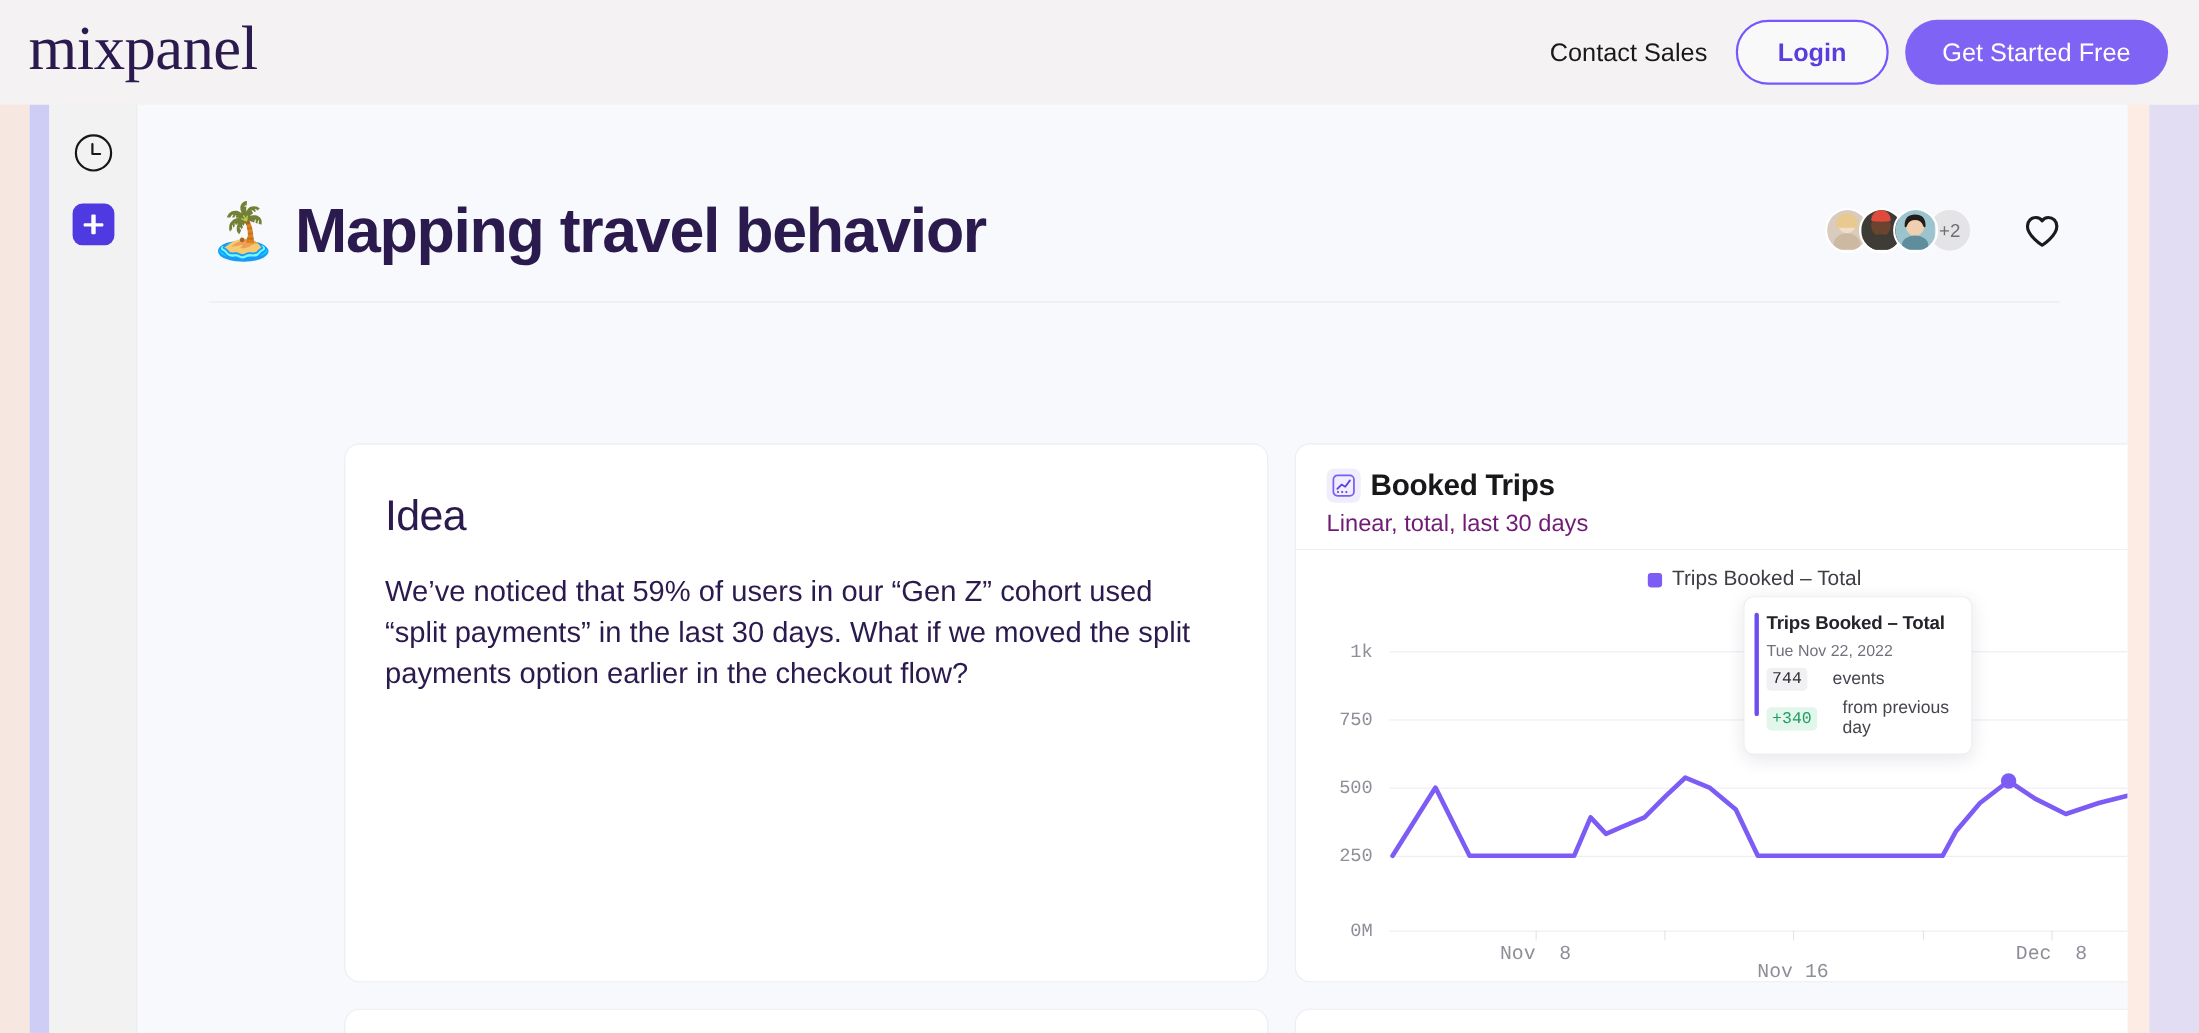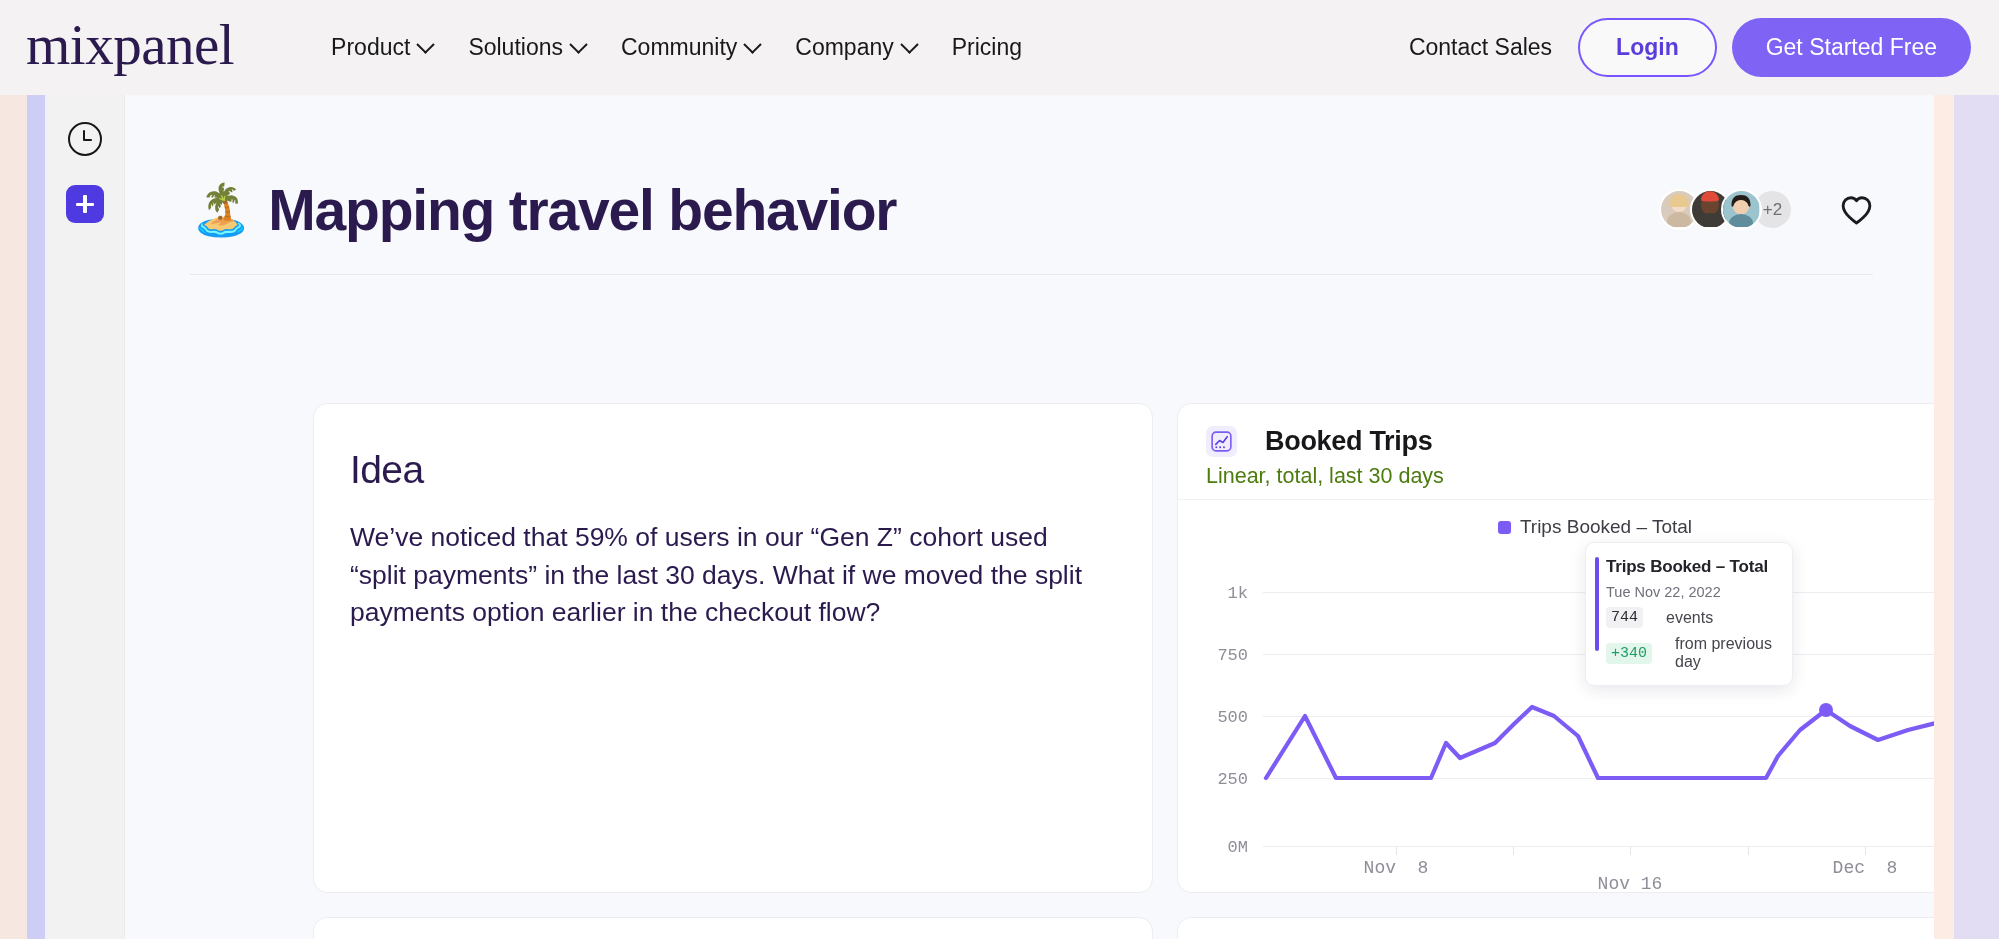--- a/index.html
+++ b/index.html
@@ -199,34 +199,34 @@
   }
 
   
   .chart-head {
     position: absolute; left: 0; top: 0;
     width: 100%; height: 96px;
     border-bottom: 1px solid #f0f0f3;
   }
   .chart-title-row {
     position: absolute; left: 28px; top: 22px;
-    display: flex; align-items: center; gap: 28px;
+    display: flex; align-items: center; gap: 9px;
   }
   .chart-icon {
     width: 31px; height: 31px;
     background: #f0edfd; border-radius: 7px;
     display: flex; align-items: center; justify-content: center;
   }
   .chart-title {
     font-size: 27px; font-weight: 700; color: #18181b;
     letter-spacing: -0.3px;
   }
   .chart-sub {
     position: absolute; left: 28px; top: 60px;
-    font-size: 21.5px; color: #4d7c0f;
+    font-size: 21.5px; color: #701a75;
   }
   .legend {
     position: absolute; top: 112px; left: 0; width: 100%;
     display: flex; justify-content: center; align-items: center; gap: 9px;
   }
   .legend-sw { width: 13px; height: 13px; background: #7d5cf6; border-radius: 3px; }
   .legend-lb { font-size: 19px; color: #3d3d46; }
 
   .plot {
     position: absolute;
@@ -287,41 +287,20 @@
     padding: 2px 5px;
   }
   .tt-unit { font-size: 16px; color: #45454e; margin-left: 16px; }
 </style>
 </head>
 <body>
 
 <div class="topnav">
   <div class="logo">mixpanel</div>
 
-  <div class="nav-links">
-    <div class="nav-item">
-      <span>Product</span>
-      <span class="chev"></span>
-    </div>
-    <div class="nav-item">
-      <span>Solutions</span>
-      <span class="chev"></span>
-    </div>
-    <div class="nav-item">
-      <span>Community</span>
-      <span class="chev"></span>
-    </div>
-    <div class="nav-item">
-      <span>Company</span>
-      <span class="chev"></span>
-    </div>
-    <div class="nav-item">
-      <span>Pricing</span>
-    </div>
-  </div>
 
   <div class="nav-right">
     <div class="contact-sales">Contact Sales</div>
     <div class="btn-login">Login</div>
     <div class="btn-start">Get Started Free</div>
   </div>
 </div>
 
 <div class="stripe stripe-l1"></div>
 <div class="stripe stripe-l2"></div>

